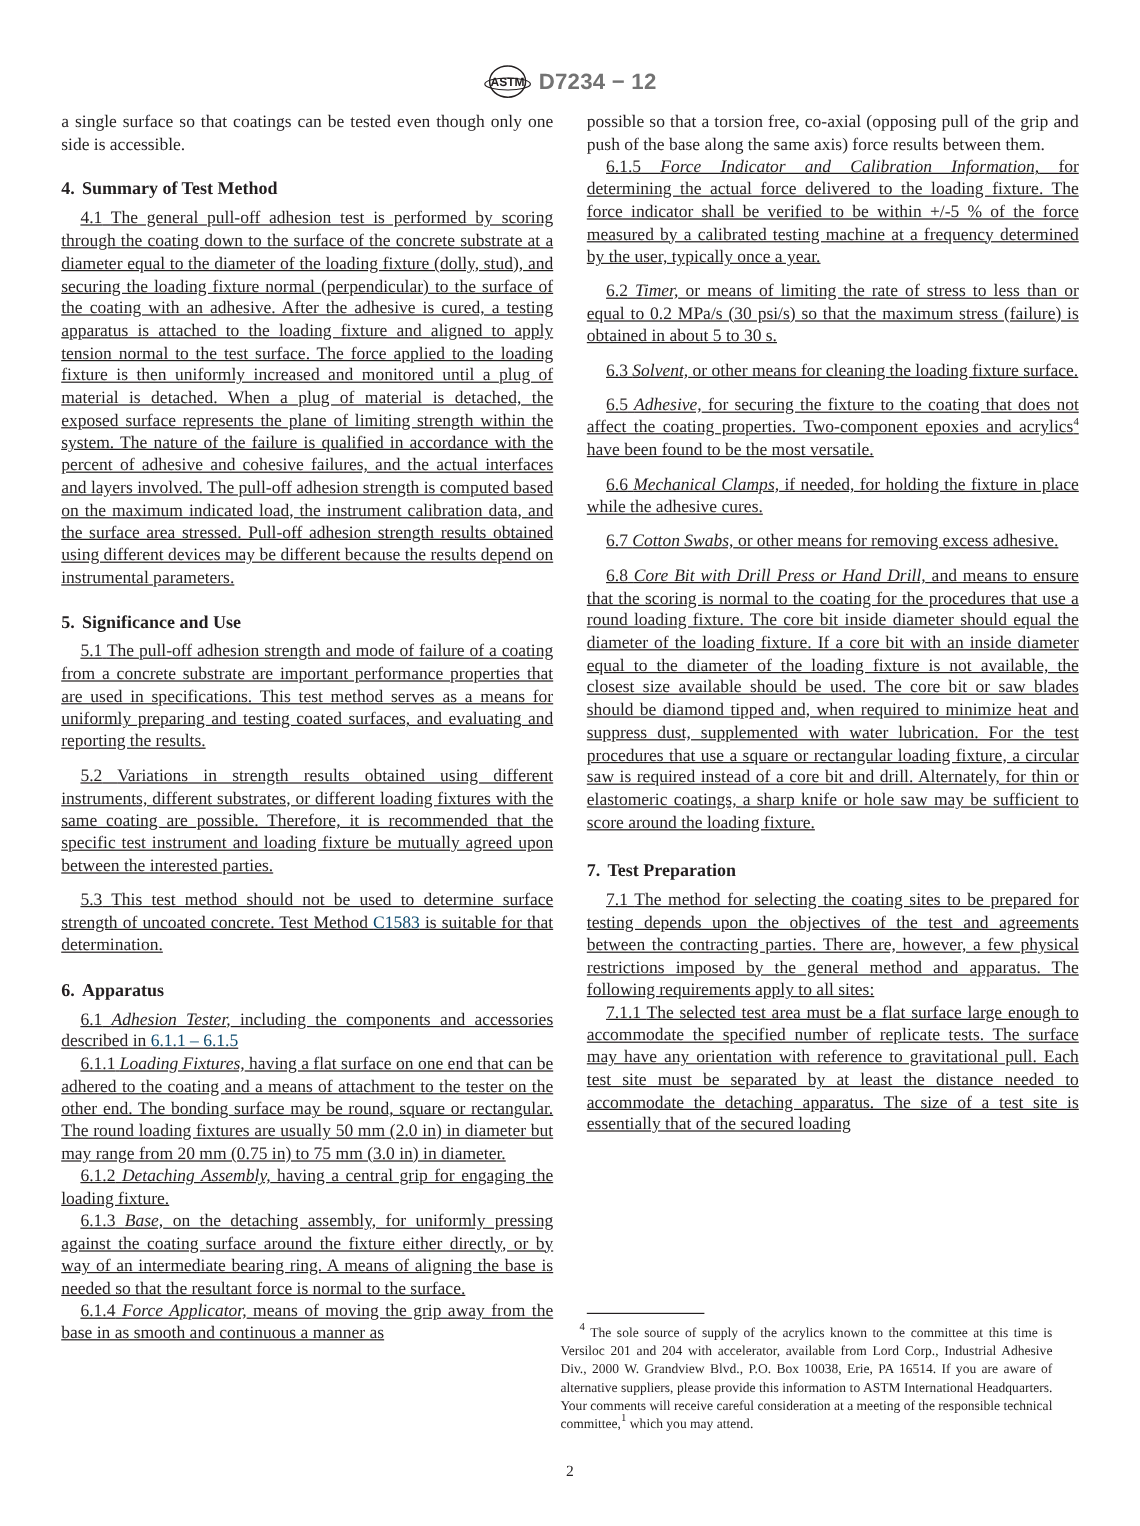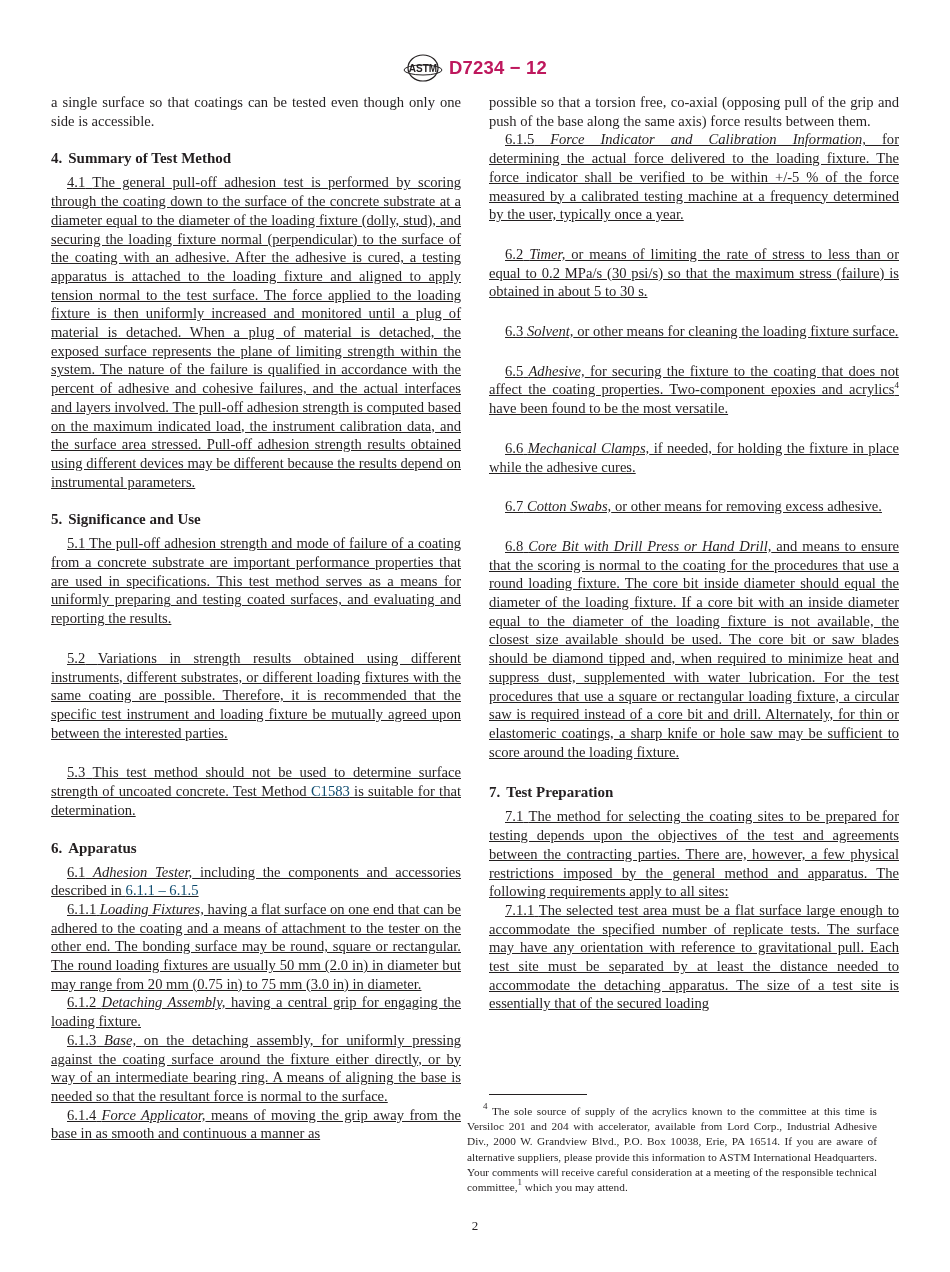--- a/index.html
+++ b/index.html
@@ -31,38 +31,38 @@
     .logo {
       width: 40px;
       height: 30px;
       display: inline-block;
       text-align: center;
     }
     .doc-id {
       font-family: "Liberation Sans", "DejaVu Sans", sans-serif;
       font-weight: bold;
       font-size: 18.5px;
-      color: #be185d;
+      color: #737373;
       letter-spacing: 0.2px;
     }
     .col {
       position: absolute;
       top: 93px;
       font-size: 14.6px;
       line-height: 18.7px;
       text-align: justify;
     }
     .col-left { left: 51px; width: 410px; }
     .col-right { left: 489px; width: 410px; }
     p {
       margin: 0;
       text-indent: 0;
     }
     p.ind { text-indent: 16px; text-decoration: underline; }
-    p.gap { margin-top: 21px; }
+    p.gap { margin-top: 10px; }
     h2 {
       font-size: 15px;
       font-weight: bold;
       margin: 19px 0 6px 0;
       line-height: 18px;
     }
     h2 .num { margin-right: 6px; }
     .it { font-style: italic; }
     .link { color: #0c4a6e; }
     sup { font-size: 9px; line-height: 0; vertical-align: 6px; }

